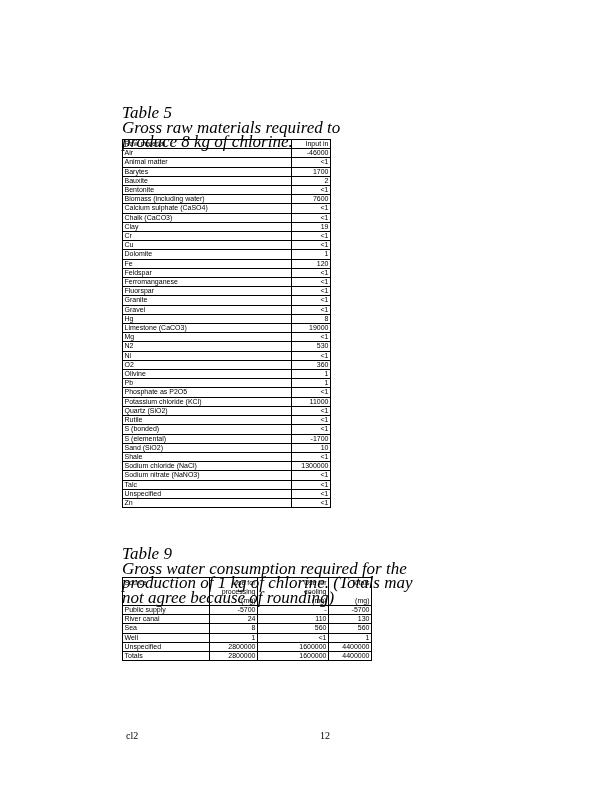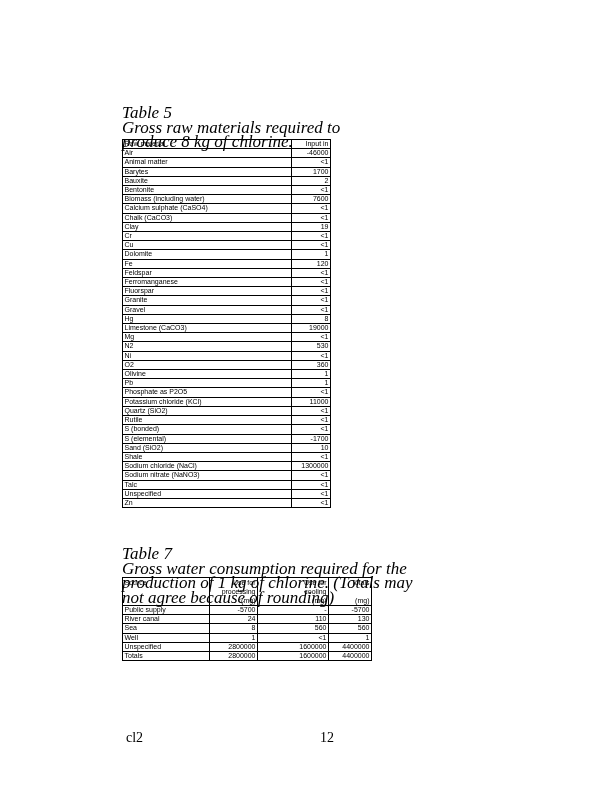--- a/index.html
+++ b/index.html
@@ -12,21 +12,21 @@
   #table5 { left: 122px; top: 139px; width: 209px; }
   #table5 .c1 { width: 165px; text-align: left; }
   #table5 .c2 { text-align: right; }
   #table6 { left: 122px; top: 577px; width: 250px; }
   #table6 .s { width: 83px; text-align: left; vertical-align: top; }
   #table6 .p { width: 44px; text-align: right; }
   #table6 .co { width: 67px; text-align: right; }
   #table6 .t { text-align: right; }
   #table6 thead th { vertical-align: top; height: 27px; line-height: 9px; padding-top: 0; }
   #table6 thead th.num { vertical-align: bottom; }
-  .footer { position: absolute; top: 730px; font-family: "Liberation Serif", serif; font-size: 14px; }
+  .footer { position: absolute; top: 730px; font-family: "Liberation Serif", serif; font-size: 10px; }
   #footer-left { left: 126px; }
   #footer-right { left: 320px; }
 </style>
 </head>
 <body>
 
 <div class="caption" id="t5-caption">
   <div>Table 5</div>
   <div>Gross raw materials required to produce 8 kg of chlorine.</div>
 </div>
@@ -192,21 +192,21 @@
         <td class="c2">&lt;1</td>
       </tr>
       <tr>
         <td class="c1">Zn</td>
         <td class="c2">&lt;1</td>
       </tr>
     </tbody>
 </table>
 
 <div class="caption" id="t6-caption">
-  <div>Table 7</div>
+  <div>Table 9</div>
   <div>Gross water consumption required for the production of 1 kg of chlorine. (Totals may not agree because of rounding)</div>
 </div>
 
 <table id="table6">
   <thead>
     <tr>
       <th class="s">Source</th>
       <th class="p num">
         <div>Use for</div>
         <div>processing</div>

